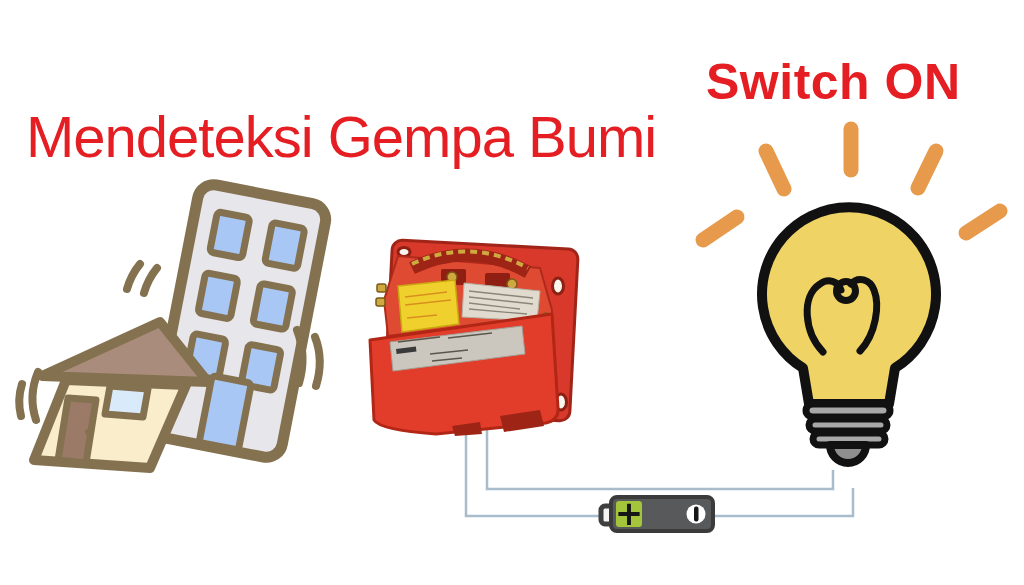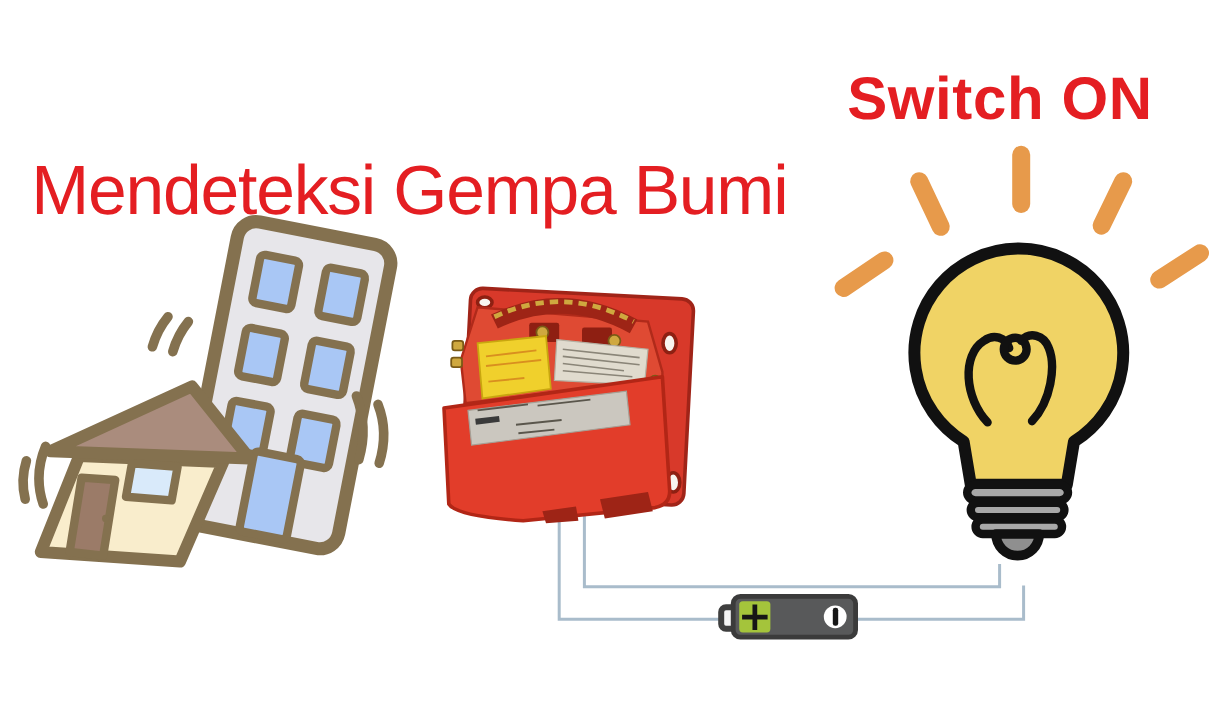--- a/index.html
+++ b/index.html
@@ -4,21 +4,21 @@
 <style>
   html,body{margin:0;padding:0;background:#fff;}
   .stage{
     position:relative;width:1024px;height:585px;background:#ffffff;
     overflow:hidden;font-family:"Liberation Sans",sans-serif;
   }
   .heading{
     position:absolute;color:var(--heading-red,#e41e22);
     white-space:nowrap;line-height:1;font-weight:400;
   }
-  .heading-left{left:26px;top:108px;font-size:58px;letter-spacing:-1px;margin-top:22px;}
+  .heading-left{left:26px;top:108px;font-size:58px;letter-spacing:-1px;}
   .heading-right{left:706px;top:57px;font-size:50px;letter-spacing:0.5px;font-weight:bold;}
   svg.scene{position:absolute;left:0;top:0;}
 
   
   .shake{fill:none;stroke:var(--outline-brown,#84714f);stroke-width:8;stroke-linecap:round;}
   .bldg{fill:var(--building-gray,#e7e6ea);stroke:var(--outline-brown,#84714f);stroke-width:11;}
   .bwin{fill:var(--window-blue,#a9c7f5);stroke:var(--outline-brown,#84714f);stroke-width:7;}
   .roof{fill:var(--roof-brown,#aa8c7d);stroke:var(--outline-brown,#84714f);stroke-width:10;stroke-linejoin:round;}
   .hbody{fill:var(--house-cream,#f9edcc);stroke:var(--outline-brown,#84714f);stroke-width:10;stroke-linejoin:round;}
   .hdoor{fill:var(--door-brown,#9b7b68);stroke:var(--outline-brown,#84714f);stroke-width:7;stroke-linejoin:round;}

